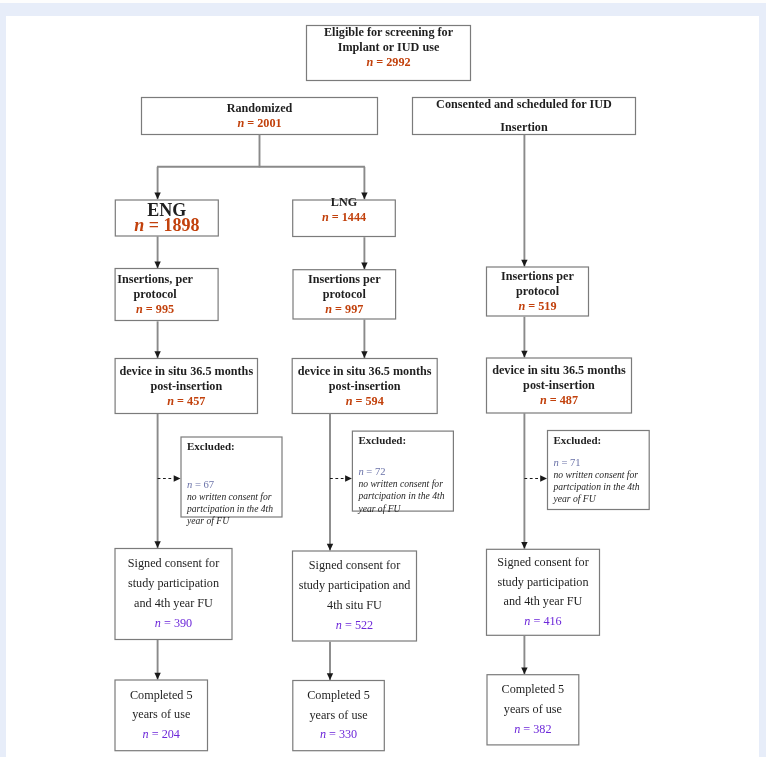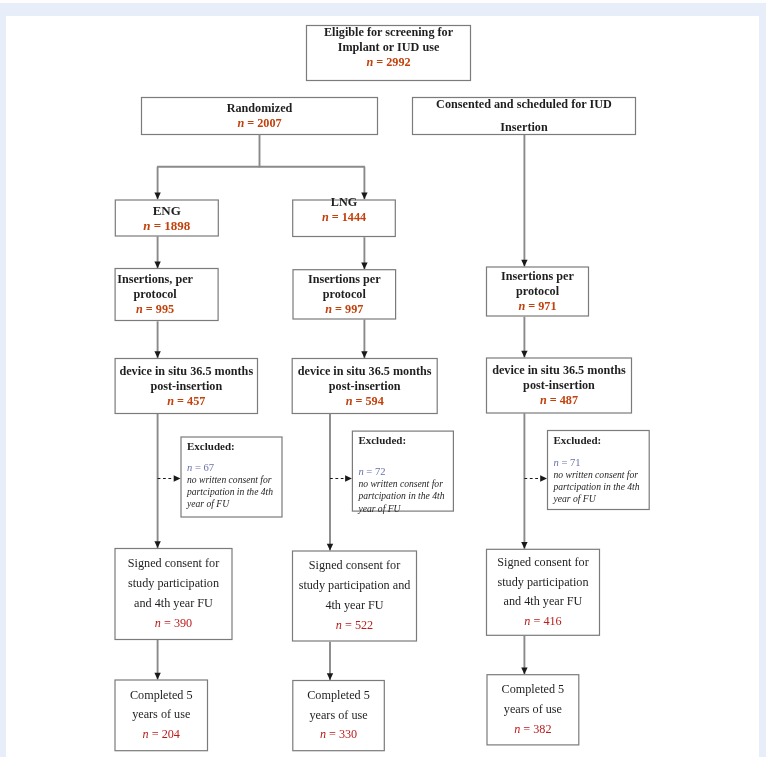--- a/index.html
+++ b/index.html
@@ -12,21 +12,21 @@
   }
   #page{position:relative;width:766px;height:757px;filter:blur(0.45px);}
   #toprule{position:absolute;left:0;top:0;width:766px;height:3px;background:#fdfdfd;}
   #panel{position:absolute;left:6px;top:16px;width:753px;height:741px;background:#ffffff;}
   svg#edges{position:absolute;left:0;top:0;width:766px;height:757px;pointer-events:none;}
   .box{position:absolute;border:0;background:transparent;box-sizing:border-box;
        display:flex;flex-direction:column;align-items:center;justify-content:center;
        color:#1f1f1f;}
   .box .ln{display:block;text-align:center;white-space:nowrap;}
   .b .ln{font-weight:bold;}
-  .n{color:#b91c1c;font-style:normal;}
+  .n{color:#6d28d9;font-style:normal;}
   .n i{font-style:italic;}
   .b .n{font-weight:bold;color:#c2410c;}
   .exbox{position:absolute;border:0;box-sizing:border-box;color:#1f1f1f;}
   .exbox .hd{font-weight:bold;font-size:11px;line-height:13px;}
   .exbox .it{font-style:italic;}
   .exbox .nn{color:#6a72a8;font-style:normal;font-size:10.6px;line-height:12px;}
   .exbox .nn i{font-style:italic;}
 </style>
 </head>
 <body style="background: rgb(231, 237, 249);">
@@ -103,29 +103,29 @@
   </svg>
 
   <div class="box b" style="left:306px;top:25px;width:165px;height:44px;font-size:12.2px;line-height:15px;">
     <span class="ln">Eligible for screening for</span>
     <span class="ln">Implant or IUD use</span>
     <span class="ln n"><i class="nv">n</i><span class="neq"> = 2992</span></span>
   </div>
 
   <div class="box b" style="left:141px;top:97px;width:237px;height:38px;font-size:12.2px;line-height:15px;align-items:center;">
     <span class="ln">Randomized</span>
-    <span class="ln n"><i class="nv">n</i><span class="neq"> = 2007</span></span>
+    <span class="ln n"><i class="nv">n</i><span class="neq"> = 2001</span></span>
   </div>
 
   <div class="box b" style="left:412px;top:97px;width:224px;height:38px;font-size:12.2px;line-height:15px;justify-content:space-between;">
     <span class="ln">Consented and scheduled for IUD</span>
     <span class="ln">Insertion</span>
   </div>
 
-  <div class="box b" style="left:114.8px;top:199.5px;width:104px;height:37px;font-size:13px;line-height:15px;">
+  <div class="box b" style="left:114.8px;top:199.5px;width:104px;height:37px;font-size:18px;line-height:15px;">
     <span class="ln">ENG</span>
     <span class="ln n"><i class="nv">n</i><span class="neq"> = 1898</span></span>
   </div>
 
   <div class="box b" style="left:292.2px;top:199.5px;width:103.6px;height:21px;font-size:12.2px;line-height:15px;">
     <span class="ln">LNG</span>
     <span class="ln n"><i class="nv">n</i><span class="neq"> = 1444</span></span>
   </div>
 
   <div class="box b" style="left:114.6px;top:268px;width:81px;height:53px;font-size:12.2px;line-height:15px;">
@@ -136,21 +136,21 @@
 
   <div class="box b" style="left:292.5px;top:269.2px;width:103.6px;height:50.3px;font-size:12.2px;line-height:15px;">
     <span class="ln">Insertions per</span>
     <span class="ln">protocol</span>
     <span class="ln n"><i class="nv">n</i><span class="neq"> = 997</span></span>
   </div>
 
   <div class="box b" style="left:486px;top:266.5px;width:103px;height:50px;font-size:12.2px;line-height:15px;">
     <span class="ln">Insertions per</span>
     <span class="ln">protocol</span>
-    <span class="ln n"><i class="nv">n</i><span class="neq"> = 971</span></span>
+    <span class="ln n"><i class="nv">n</i><span class="neq"> = 519</span></span>
   </div>
 
   <div class="box b" style="left:114.6px;top:358px;width:143.4px;height:56px;font-size:12.2px;line-height:15px;">
     <span class="ln">device in situ 36.5 months</span>
     <span class="ln">post-insertion</span>
     <span class="ln n"><i class="nv">n</i><span class="neq"> = 457</span></span>
   </div>
 
   <div class="box b" style="left:291.7px;top:358px;width:146px;height:56px;font-size:12.2px;line-height:15px;">
     <span class="ln">device in situ 36.5 months</span>
@@ -159,21 +159,21 @@
   </div>
 
   <div class="box b" style="left:486px;top:357.5px;width:146px;height:56px;font-size:12.2px;line-height:15px;">
     <span class="ln">device in situ 36.5 months</span>
     <span class="ln">post-insertion</span>
     <span class="ln n"><i class="nv">n</i><span class="neq"> = 487</span></span>
   </div>
 
   <div class="exbox" style="left:180.5px;top:436.5px;width:102px;height:81px;padding:3.5px 0 0 6.5px;font-size:9.6px;line-height:12.2px;">
     <div class="hd">Excluded:</div>
-    <div class="nn" style="margin-top:9px"><i>n</i><span> = 67</span></div>
+    <div class="nn" style="margin-top:26px"><i>n</i><span> = 67</span></div>
     <div class="it">no written consent for</div>
     <div class="it">partcipation in the 4th</div>
     <div class="it">year of FU</div>
   </div>
 
   <div class="exbox" style="left:351.9px;top:430.6px;width:102px;height:81px;padding:3.5px 0 0 6.5px;font-size:9.6px;line-height:12.2px;">
     <div class="hd">Excluded:</div>
     <div class="nn" style="margin-top:19px"><i>n</i><span> = 72</span></div>
     <div class="it">no written consent for</div>
     <div class="it">partcipation in the 4th</div>
@@ -191,21 +191,21 @@
   <div class="box" style="left:114.5px;top:548px;width:118px;height:92px;font-size:12.2px;line-height:19.8px;">
     <span class="ln">Signed consent for</span>
     <span class="ln">study participation</span>
     <span class="ln">and 4th year FU</span>
     <span class="ln n"><i class="nv">n</i><span class="neq"> = 390</span></span>
   </div>
 
   <div class="box" style="left:292px;top:550.5px;width:125px;height:91px;font-size:12.2px;line-height:19.8px;">
     <span class="ln">Signed consent for</span>
     <span class="ln">study participation and</span>
-    <span class="ln">4th year FU</span>
+    <span class="ln">4th situ FU</span>
     <span class="ln n"><i class="nv">n</i><span class="neq"> = 522</span></span>
   </div>
 
   <div class="box" style="left:486px;top:548.8px;width:114px;height:87px;font-size:12.2px;line-height:19.5px;">
     <span class="ln">Signed consent for</span>
     <span class="ln">study participation</span>
     <span class="ln">and 4th year FU</span>
     <span class="ln n"><i class="nv">n</i><span class="neq"> = 416</span></span>
   </div>
 

